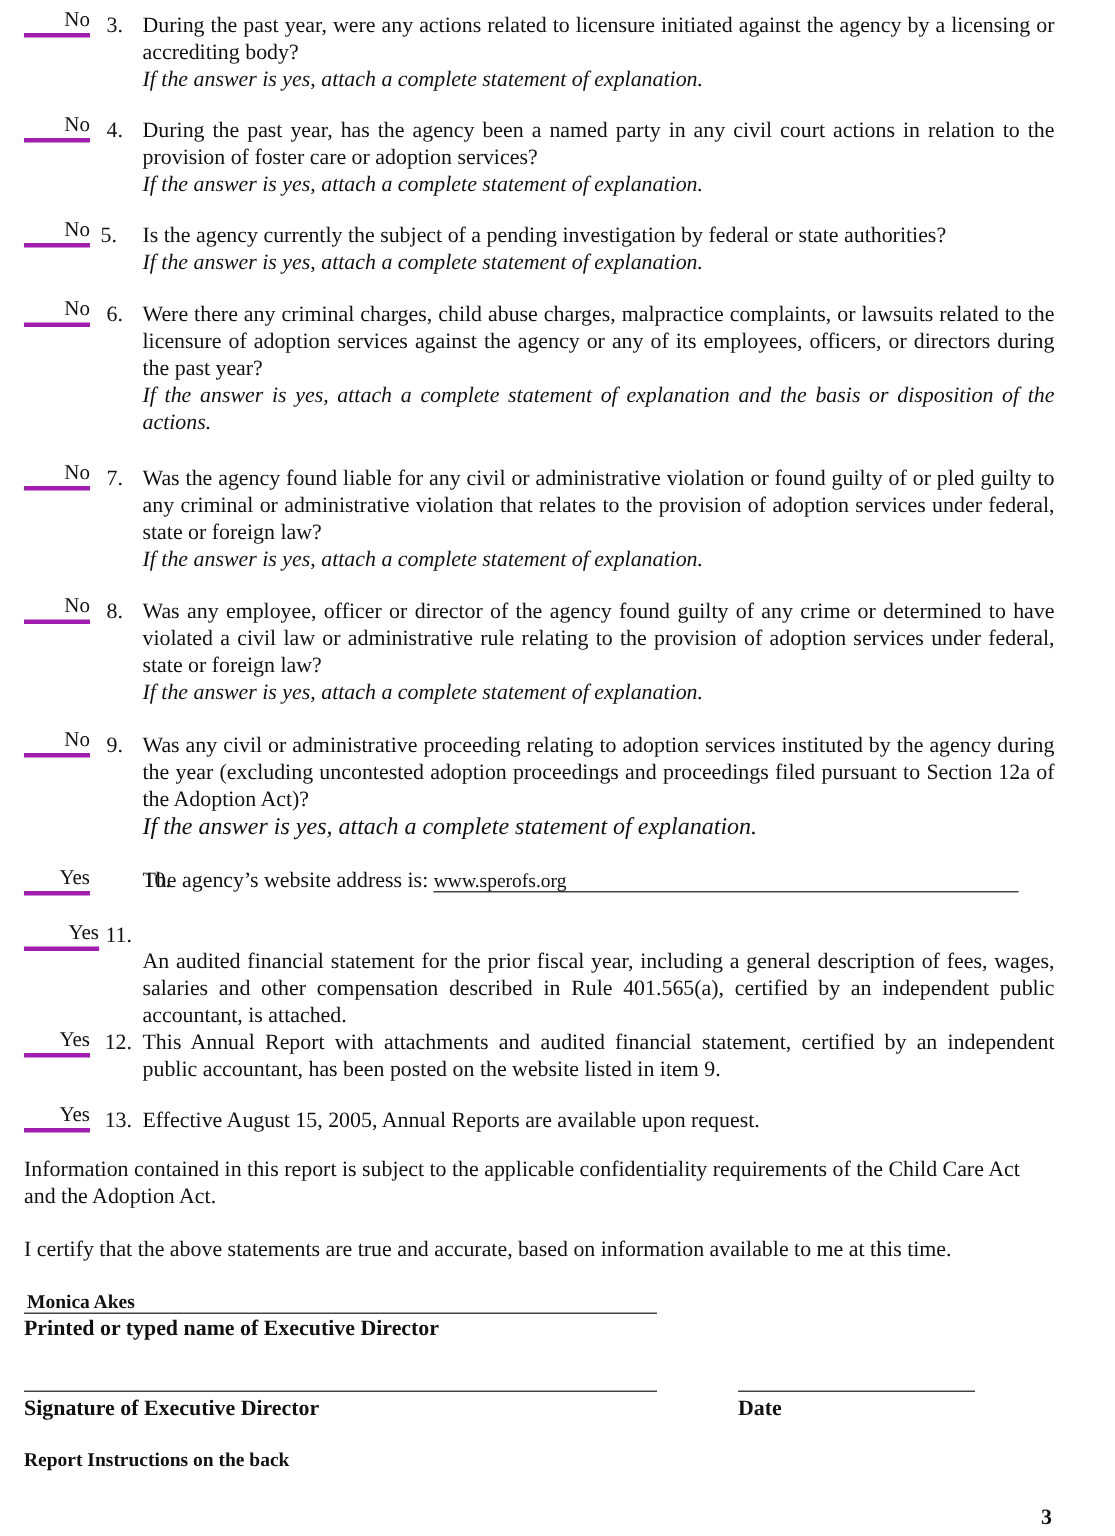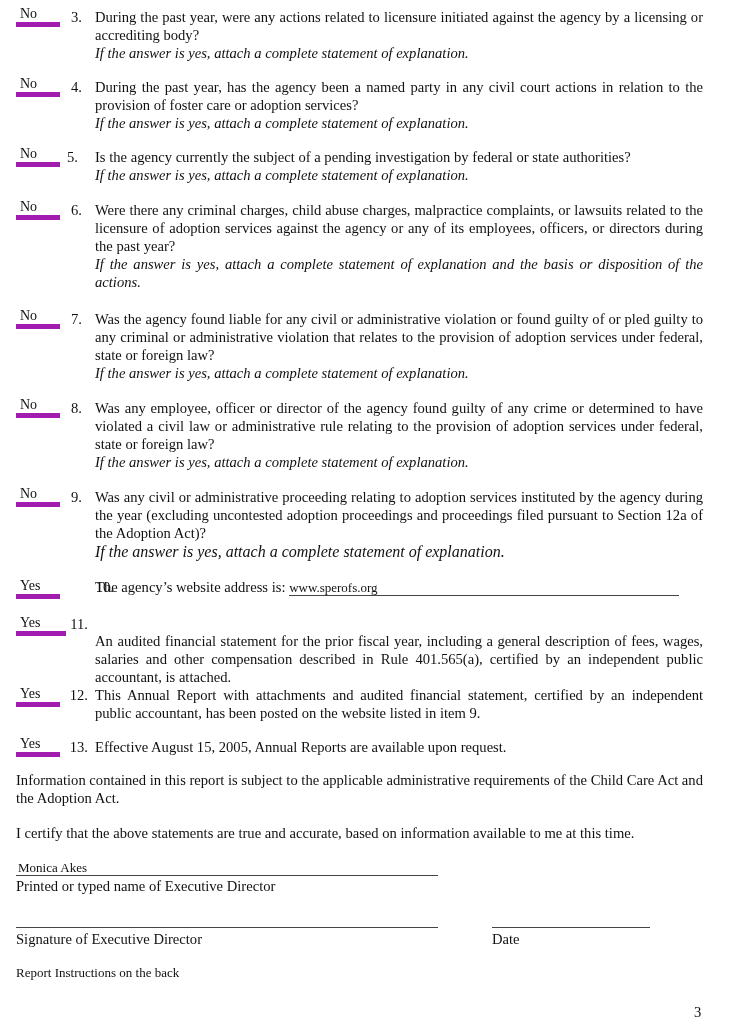--- a/index.html
+++ b/index.html
@@ -4,32 +4,32 @@
 <style>
   html, body { margin: 0; padding: 0; background: #ffffff; }
   body {
     width: 743px; height: 1024px; position: relative; overflow: hidden;
     font-family: "Liberation Serif", serif; color: #111;
     font-size: 14.6px; line-height: 18px;
   }
   .q { position: absolute; left: 0; width: 743px; }
   .ans {
     position: absolute; left: 16px; width: 40px;
-    border-bottom: 5px solid #a21caf; text-align: left;
+    border-bottom: 3px solid #a21caf; text-align: right;
     font-size: 14px; line-height: 16px; padding-left: 4px;
   }
   .num { position: absolute; text-align: right; }
   .body { position: absolute; left: 95px; width: 608px; text-align: justify; }
   .body p { margin: 0; }
   .note { font-style: italic; text-align: left; }
   .note.big { font-size: 16px; }
   .web-line { display: inline-block; width: 390px; border-bottom: 1px solid #444; font-size: 13px; line-height: 15px; }
   .para { position: absolute; left: 16px; width: 688px; text-align: left; }
   .sigline { position: absolute; border-top: 1px solid #444; height: 0; }
-  .siglabel { position: absolute; }
+  .siglabel { position: absolute; font-weight: bold; }
   .small { font-size: 13px; }
 </style>
 </head>
 <body>
 
 <div class="q" style="top:4px;">
   <div class="ans" style="top:2px;">No</div>
   <div class="num" style="left:66px;width:16px;top:4px;">3.</div>
   <div class="body" style="top:4px;">
     <p>During the past year, were any actions related to licensure initiated against the agency by a licensing or accrediting body?</p>
@@ -117,21 +117,21 @@
 </div>
 
 <div class="q" style="top:734px;">
   <div class="ans" style="top:2px;">Yes</div>
   <div class="num" style="left:64px;width:24px;top:4px;">13.</div>
   <div class="body" style="top:4px;">
     <p style="text-align:left;">Effective August 15, 2005, Annual Reports are available upon request.</p>
   </div>
 </div>
 
-<div class="para" style="top:771px;">Information contained in this report is subject to the applicable administrative requirements of the Child Care Act and the Adoption Act.</div>
+<div class="para" style="top:771px;">Information contained in this report is subject to the applicable confidentiality requirements of the Child Care Act and the Adoption Act.</div>
 
 <div class="para" style="top:824px;">I certify that the above statements are true and accurate, based on information available to me at this time.</div>
 
 <div class="siglabel small" style="left:18px;top:859px;">Monica Akes</div>
 <div class="sigline" style="left:16px;top:875px;width:422px;"></div>
 <div class="siglabel" style="left:16px;top:877px;">Printed or typed name of Executive Director</div>
 
 <div class="sigline" style="left:16px;top:927px;width:422px;"></div>
 <div class="siglabel" style="left:16px;top:930px;">Signature of Executive Director</div>
 

